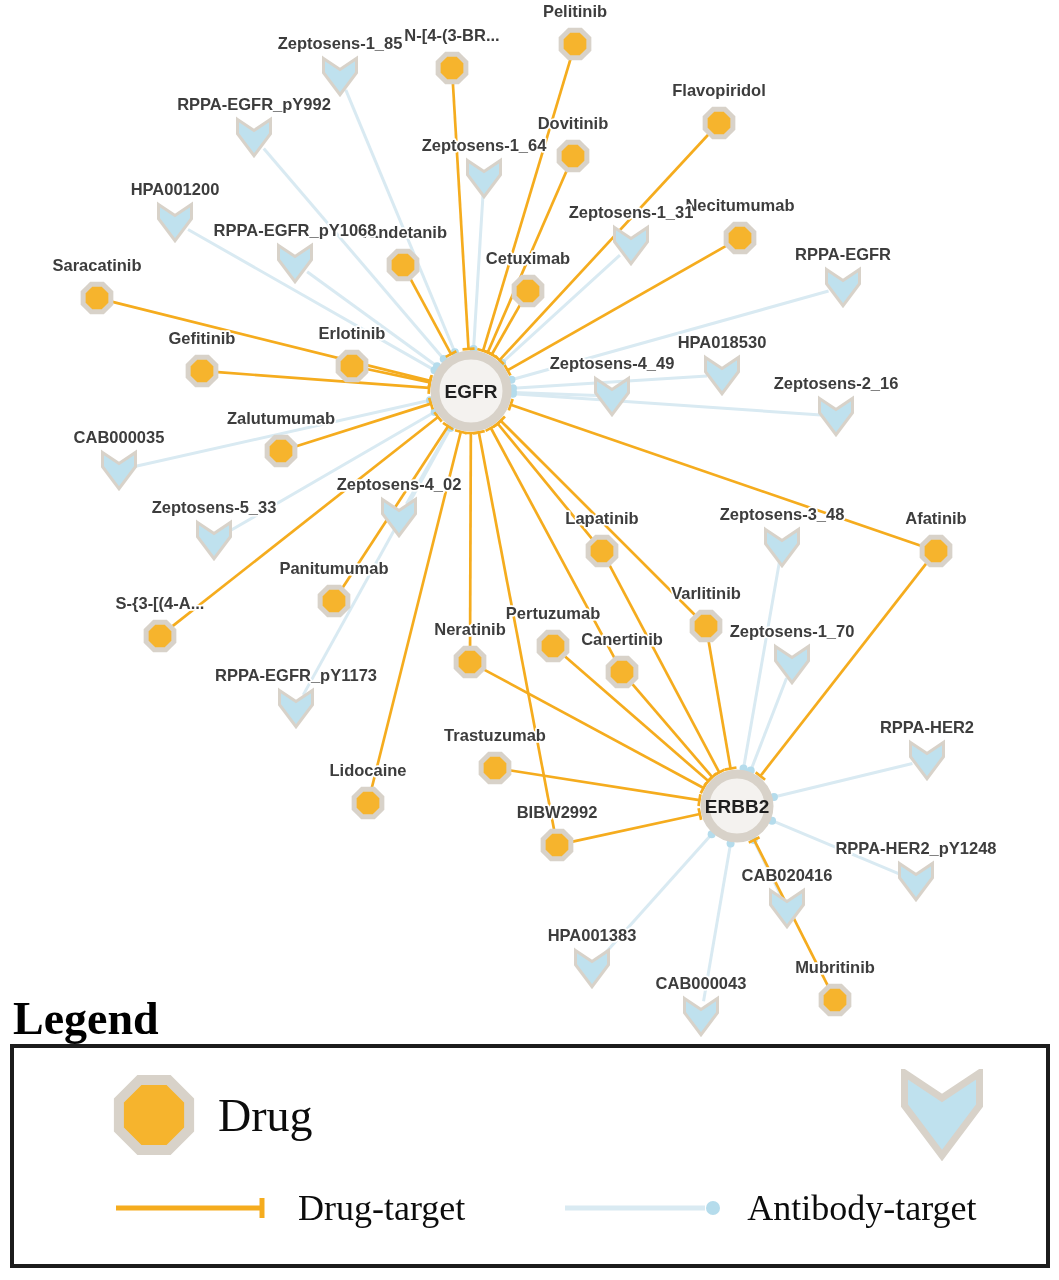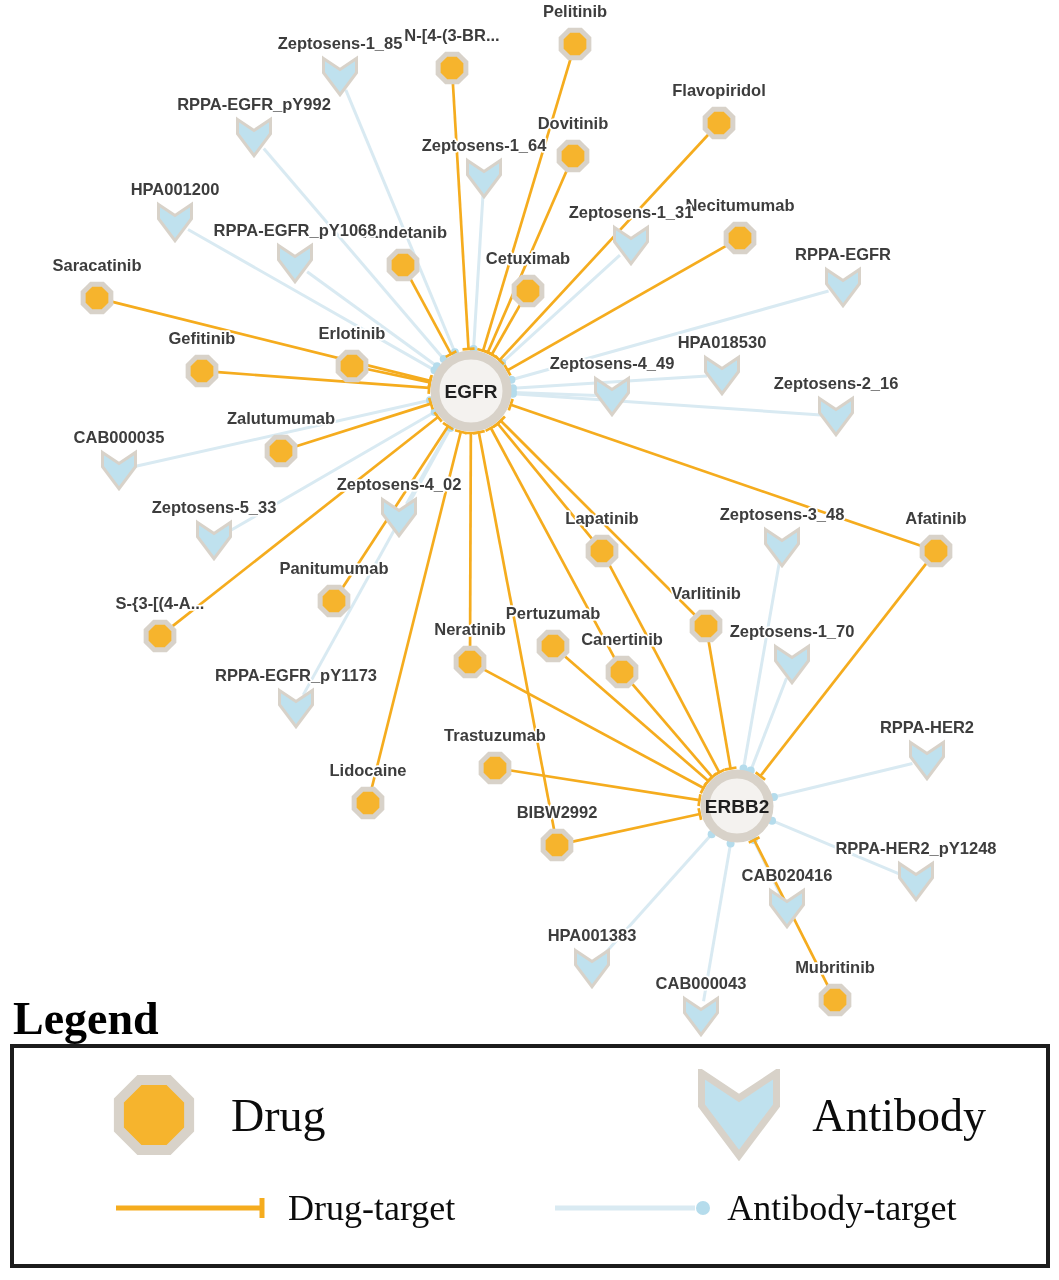--- a/index.html
+++ b/index.html
@@ -8,24 +8,24 @@
   #network{position:absolute;left:0;top:0;}
   .nlabel{font-family:"Liberation Sans",sans-serif;font-size:16.5px;font-weight:bold;
           text-anchor:middle;paint-order:stroke;stroke:#ffffff;stroke-width:3.5px;stroke-linejoin:round;}
   .glabel{font-family:"Liberation Sans",sans-serif;font-size:19px;font-weight:bold;text-anchor:middle;}
   .legend-title{position:absolute;left:13px;top:992px;font-family:"Liberation Serif",serif;
                 font-size:46px;font-weight:bold;color:#000;}
   .legend-box{position:absolute;left:10px;top:1044px;width:1032px;height:216px;
               border:4px solid #1c1c1c;background:#ffffff;display:flex;flex-direction:column;}
   .lrow1{flex:1.35;display:flex;align-items:center;justify-content:space-between;
          padding:14px 60px 0 92px;}
-  .litem{display:flex;align-items:center;gap:29px;}
+  .litem{display:flex;align-items:center;gap:16px;}
   .ltext{font-family:"Liberation Serif",serif;font-size:46px;color:#0c0c0c;}
   .lrow2{flex:1;display:flex;align-items:center;padding:0 30px 16px 100px;}
-  .litem2{display:flex;align-items:center;gap:14px;}
+  .litem2{display:flex;align-items:center;gap:24px;}
   .litem2.second{margin-left:98px;}
   .ltext2{font-family:"Liberation Serif",serif;font-size:36px;color:#0c0c0c;}
   .licon,.licon-line{display:flex;align-items:center;}
 </style>
 </head>
 <body>
 
 <div class="stage">
   <svg id="network" width="1059" height="1040" viewBox="0 0 1059 1040">
       <g>
@@ -333,21 +333,20 @@
             </svg>
           </span>
         <span class="ltext">Drug</span>
       </div>
       <div class="litem">
         <span class="licon">
             <svg width="88" height="92" viewBox="0 0 88 92">
               <path d="M6.50,4.00L44.00,29.00L81.50,4.00L81.50,36.50L44.00,86.50L6.50,36.50Z" fill="#BFE1EE" stroke="#D8D2C9" stroke-width="7"></path>
             </svg>
           </span>
-        <span class="ltext">Antibody</span>
       </div>
     </div>
     <div class="lrow2">
       <div class="litem2">
         <span class="licon-line">
             <svg width="160" height="26" viewBox="0 0 160 26">
               <line x1="2" y1="13" x2="148" y2="13" stroke="#F5AC1E" stroke-width="5"></line>
               <line x1="148" y1="3" x2="148" y2="23" stroke="#F5AC1E" stroke-width="5"></line>
             </svg>
           </span>

